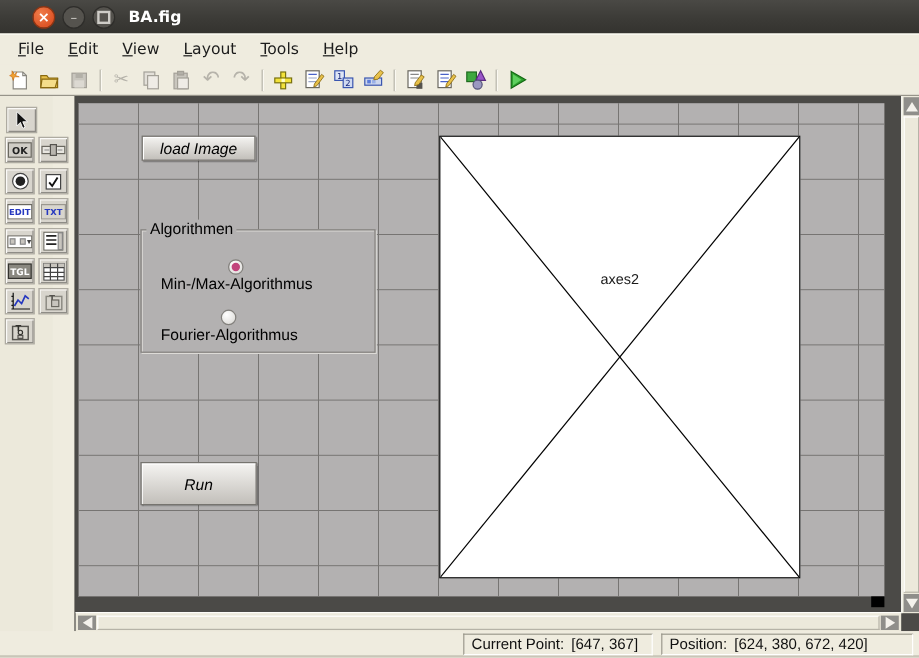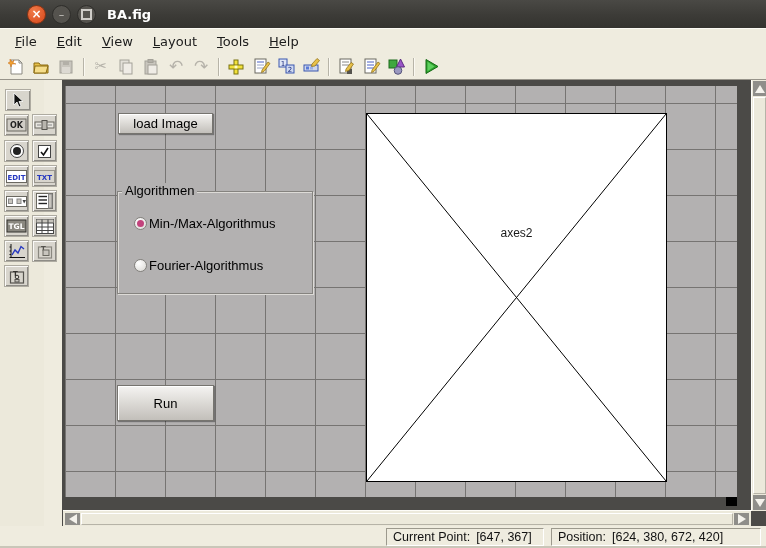--- a/index.html
+++ b/index.html
@@ -46,28 +46,28 @@
                      linear-gradient(90deg,#767472 1px,transparent 1px);
     background-size:50px 46px;background-position:0px 17px;
     font-family:"Liberation Sans",sans-serif;}
   .resize-handle{position:absolute;left:664px;top:417px;width:11px;height:9px;background:#000;}
 
   
   .gbutton{position:absolute;box-sizing:border-box;border:1px solid #76746F;
     background:linear-gradient(180deg,#F5F4F2 0%,#DEDCD8 45%,#C2BFBA 100%);
     box-shadow:inset 1px 1px 0 #ffffff,1px 1px 1px rgba(0,0,0,.35);
     display:flex;align-items:center;justify-content:center;
-    font-size:13px;color:#000;}
+    font-size:13px;color:#000;font-style:italic;}
   .btn-load{left:53px;top:27px;width:95px;height:21px;}
   .btn-run{left:52px;top:299px;width:97px;height:36px;}
   .gpanel{position:absolute;left:52px;top:105px;width:196px;height:103px;background:#B3B1B1;
     border:1px solid #85837F;box-shadow:1px 1px 0 #DDDBD7,inset 1px 1px 0 #DDDBD7;box-sizing:border-box;}
   .gpanel-title{position:absolute;left:4px;top:-9px;background:#B3B1B1;padding:0 3px;
     font-size:13px;color:#000;}
-  .radio-row{position:absolute;left:16px;display:flex;align-items:center;}
+  .radio-row{position:absolute;left:16px;display:flex;align-items:center;flex-direction:column;}
   .radio-circle{width:13px;height:13px;border-radius:50%;border:1px solid #83817D;
     background:radial-gradient(circle at 35% 30%,#ffffff,#d8d6d2);box-sizing:border-box;
     display:flex;align-items:center;justify-content:center;margin-right:2px;}
   .radio-dot{width:7px;height:7px;border-radius:50%;background:#C2437C;display:none;}
   .radio-dot.on{display:block;}
   .radio-label{font-size:13px;color:#000;}
   .gaxes{position:absolute;left:301px;top:27px;width:301px;height:369px;background:#fff;
     border:1px solid #000;box-sizing:border-box;}
   .gaxes svg{position:absolute;left:0;top:0;width:100%;height:100%;}
   .gaxes-label{position:absolute;left:0;top:112px;width:100%;text-align:center;

